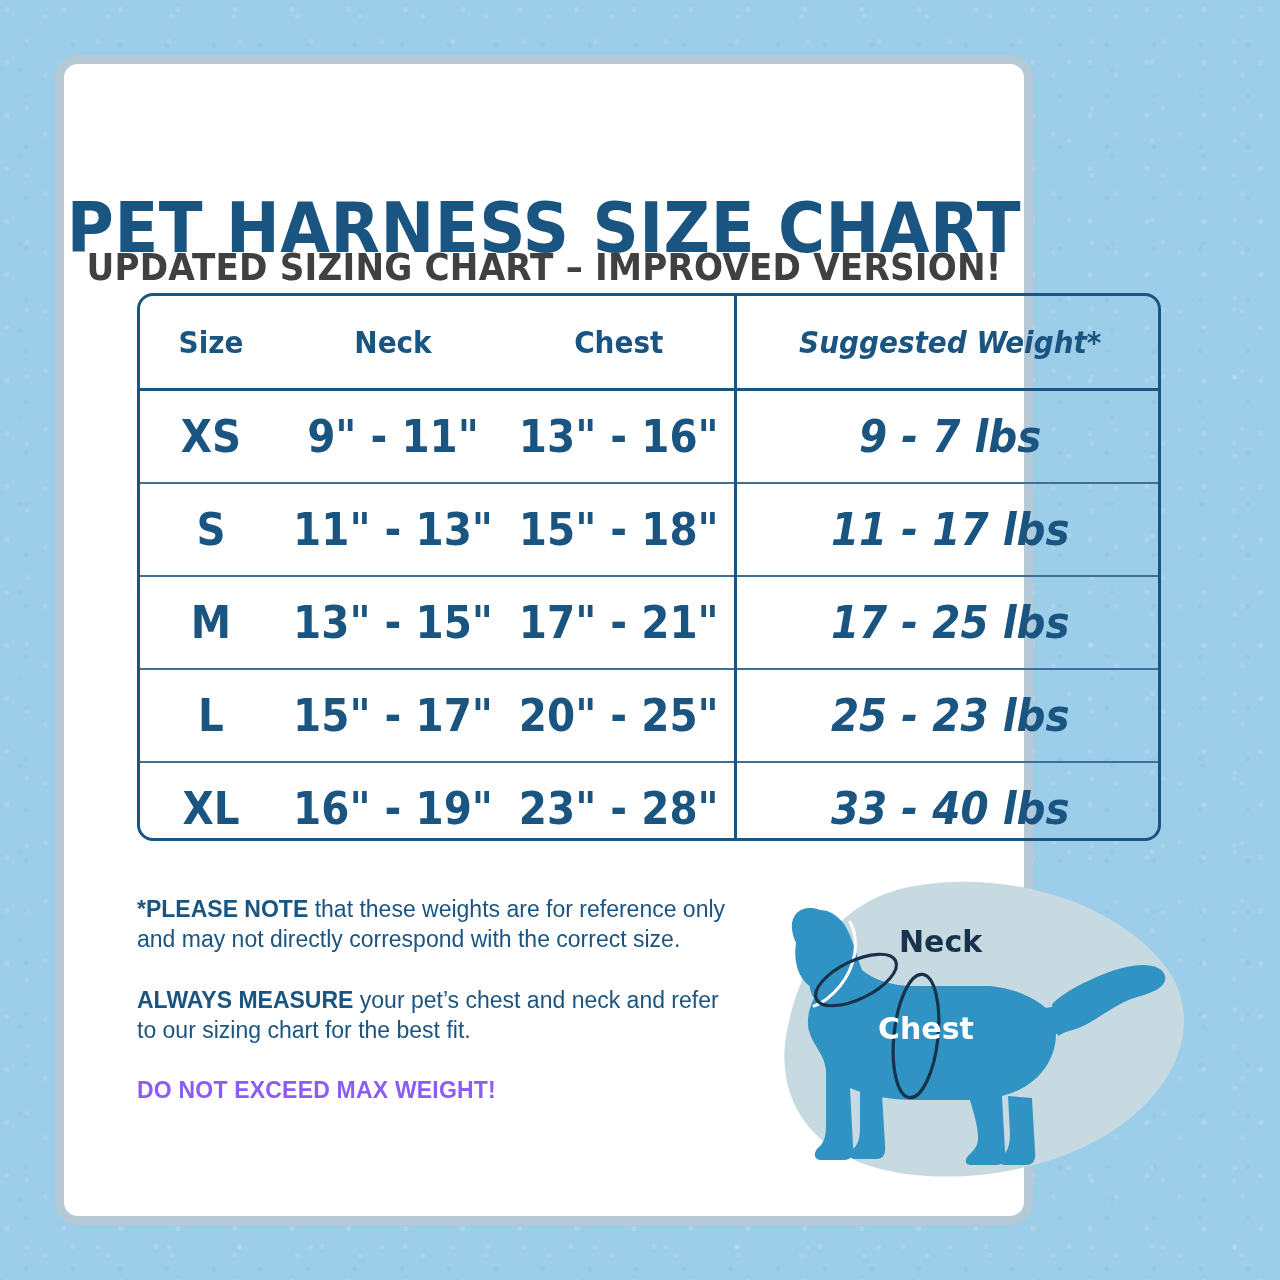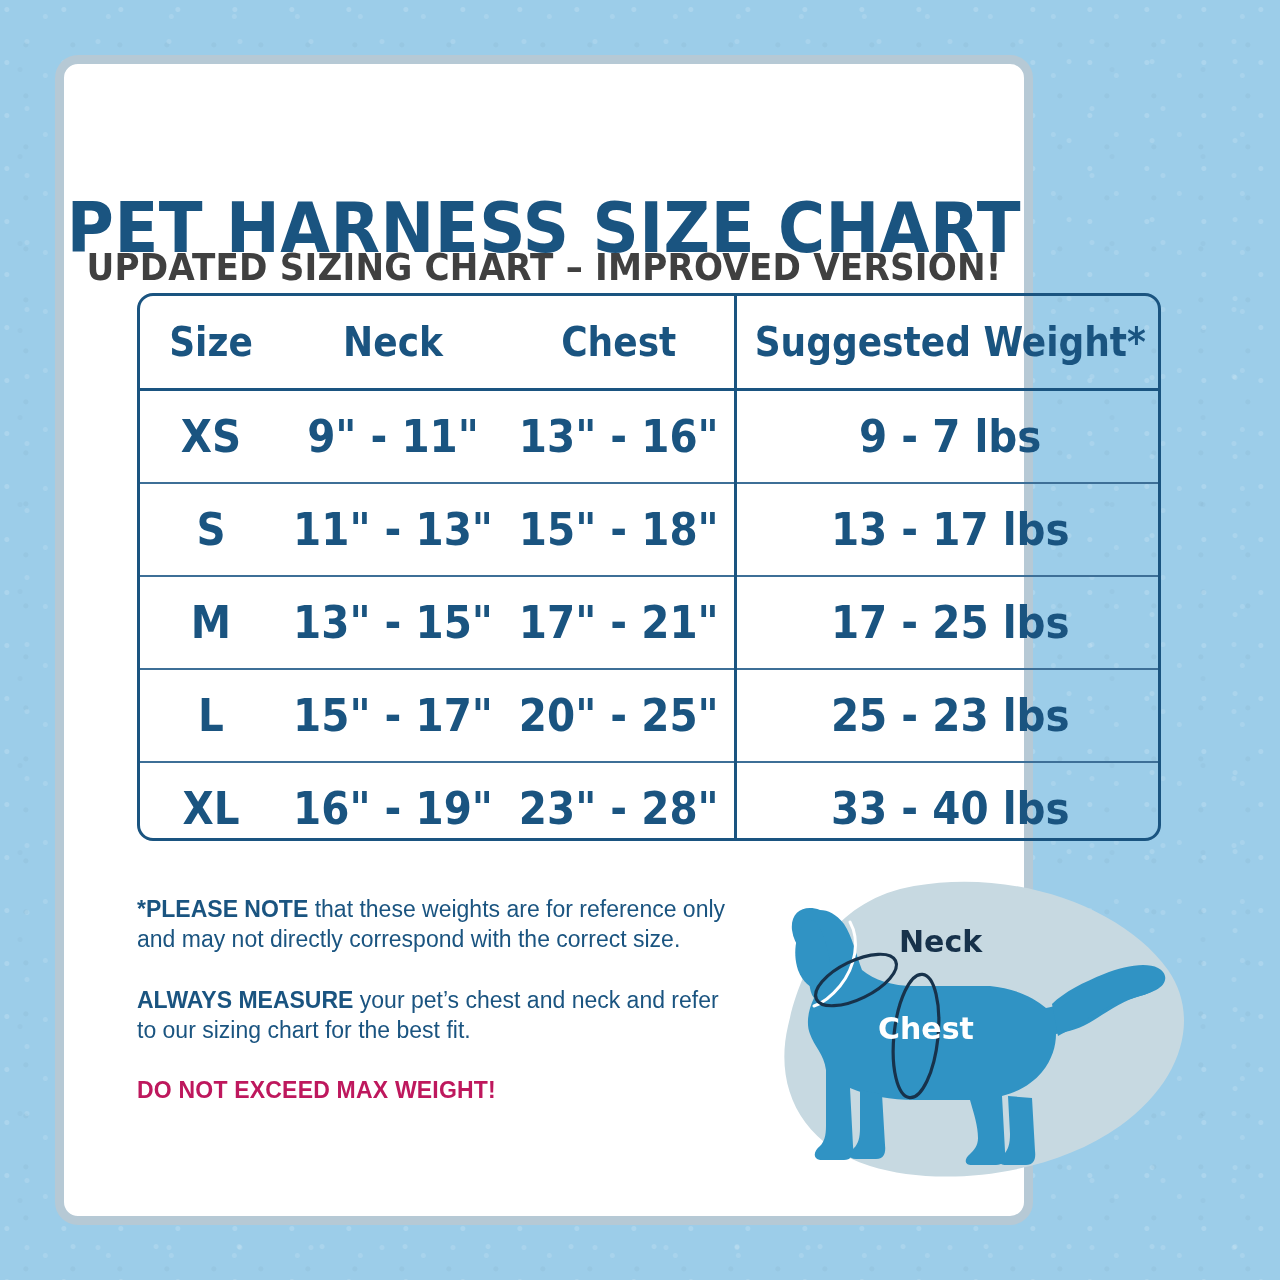--- a/index.html
+++ b/index.html
@@ -92,36 +92,37 @@
   }
   #size-table th, #size-table td {
     text-align: center;
     vertical-align: middle;
     color: #1a5480;
     font-family: "Liberation Sans Narrow", "DejaVu Sans Condensed", "Liberation Sans", sans-serif;
     font-weight: bold;
     padding: 0;
   }
   #size-table thead th {
-    font-size: 40px;
+    font-size: 31px;
     height: 92px;
     border-bottom: 3px solid #1a5480;
   }
   #size-table tbody td {
     font-size: 45px;
     height: 91px;
     border-bottom: 2px solid #3d6f97;
   }
   #size-table tbody tr:last-child td {
     border-bottom: none;
   }
   
   #size-table th.weight-col,
   #size-table td.weight-col {
     border-left: 3px solid #1a5480;
+    font-style: italic;
   }
   
   col.c-size   { width: 142px; }
   col.c-neck   { width: 222px; }
   col.c-chest  { width: 231px; }
   col.c-weight { width: 429px; }
 
   
   #notes {
     position: absolute;
@@ -130,21 +131,21 @@
     width: 600px;
     color: #1a5480;
     font-family: "Liberation Sans", sans-serif;
     font-size: 23px;
     line-height: 1.32;
   }
   #notes p { margin: 0 0 30px 0; }
   #notes .lead { font-weight: bold; }
   #notes p.warning {
     margin: 0;
-    color: #be185d;
+    color: #8b5cf6;
     font-weight: bold;
     font-size: 23px;
     letter-spacing: 0.2px;
   }
 
   
   #dog-figure {
     position: absolute;
     left: 700px;
     top: 810px;
@@ -195,21 +196,21 @@
         <tr>
           <td>XS</td>
           <td>9" - 11"</td>
           <td>13" - 16"</td>
           <td class="weight-col">9 - 7 lbs</td>
         </tr>
         <tr>
           <td>S</td>
           <td>11" - 13"</td>
           <td>15" - 18"</td>
-          <td class="weight-col">13 - 17 lbs</td>
+          <td class="weight-col">11 - 17 lbs</td>
         </tr>
         <tr>
           <td>M</td>
           <td>13" - 15"</td>
           <td>17" - 21"</td>
           <td class="weight-col">17 - 25 lbs</td>
         </tr>
         <tr>
           <td>L</td>
           <td>15" - 17"</td>

